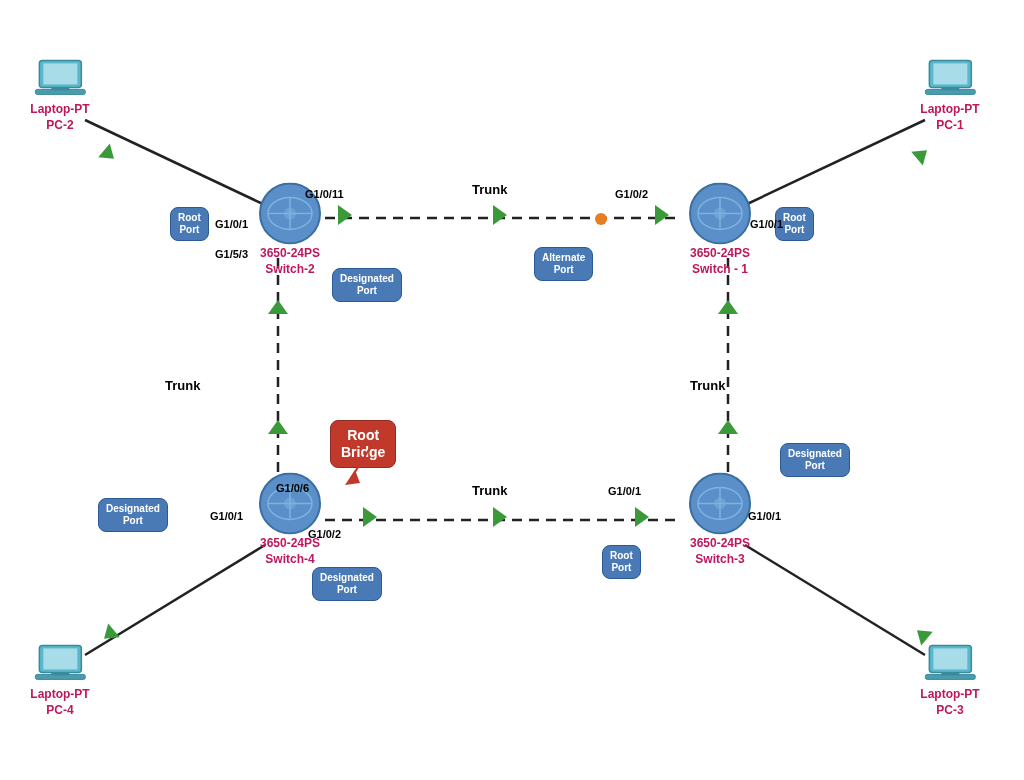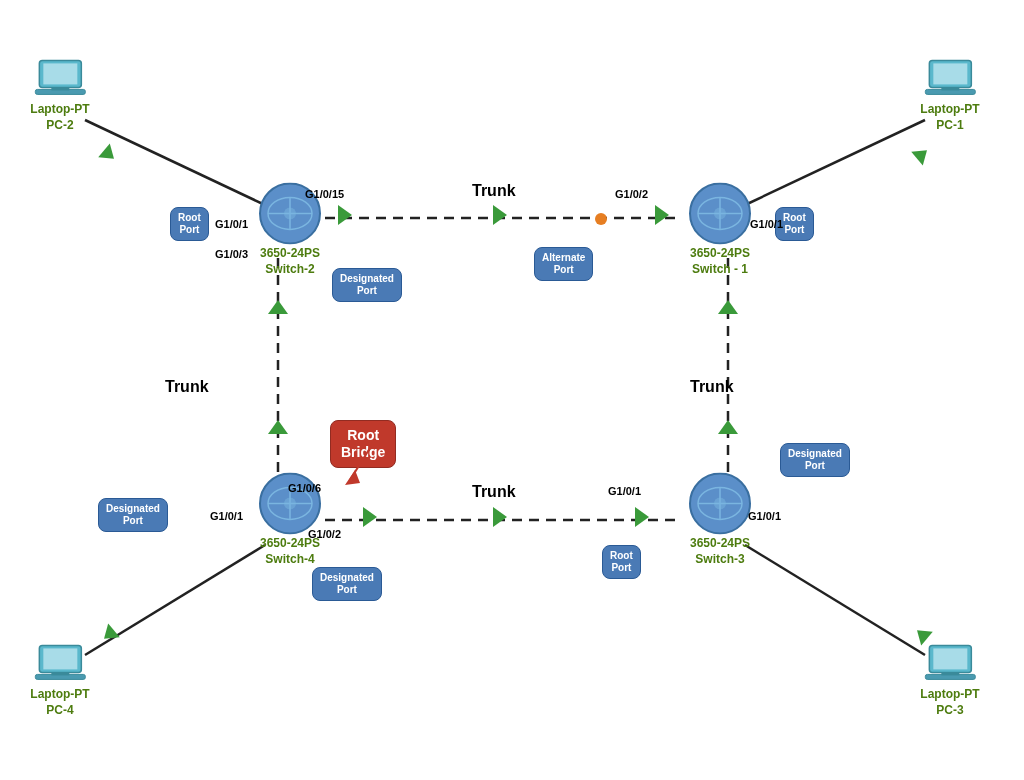--- a/index.html
+++ b/index.html
@@ -28,21 +28,21 @@
       position: absolute;
       display: flex;
       flex-direction: column;
       align-items: center;
       transform: translate(-50%, -50%);
     }
     .node-label {
       font-size: 12px;
       font-weight: bold;
       text-align: center;
-      color: #4d7c0f;
+      color: #be185d;
       margin-top: 2px;
       line-height: 1.3;
     }
     
     .port-badge {
       position: absolute;
       background: #4a7ab5;
       color: white;
       font-size: 10px;
       font-weight: bold;
@@ -61,21 +61,21 @@
     }
     .port-label {
       position: absolute;
       font-size: 11px;
       font-weight: bold;
       color: #000;
       white-space: nowrap;
     }
     .trunk-label {
       position: absolute;
-      font-size: 16px;
+      font-size: 13px;
       font-weight: bold;
       color: #000;
     }
     .orange-dot {
       position: absolute;
       width: 12px;
       height: 12px;
       background: #e67e22;
       border-radius: 50%;
     }
@@ -226,27 +226,27 @@
 
 <div class="port-badge" style="position:absolute;left:98px;top:498px;">Designated<br>Port</div>
 
 <div class="port-badge" style="position:absolute;left:312px;top:567px;">Designated<br>Port</div>
 
 <div class="port-badge" style="position:absolute;left:602px;top:545px;">Root<br>Port</div>
 
 <div class="port-badge" style="position:absolute;left:780px;top:443px;">Designated<br>Port</div>
 
 <div class="port-label" style="left:215px;top:218px;">G1/0/1</div>
-<div class="port-label" style="left:305px;top:188px;">G1/0/15</div>
-<div class="port-label" style="left:215px;top:248px;">G1/0/3</div>
+<div class="port-label" style="left:305px;top:188px;">G1/0/11</div>
+<div class="port-label" style="left:215px;top:248px;">G1/5/3</div>
 
 <div class="port-label" style="left:615px;top:188px;">G1/0/2</div>
 <div class="port-label" style="left:750px;top:218px;">G1/0/1</div>
 
-<div class="port-label" style="left:288px;top:482px;">G1/0/6</div>
+<div class="port-label" style="left:276px;top:482px;">G1/0/6</div>
 <div class="port-label" style="left:210px;top:510px;">G1/0/1</div>
 <div class="port-label" style="left:308px;top:528px;">G1/0/2</div>
 
 <div class="port-label" style="left:608px;top:485px;">G1/0/1</div>
 <div class="port-label" style="left:748px;top:510px;">G1/0/1</div>
 
 <div class="trunk-label" style="left:472px;top:182px;">Trunk</div>
 <div class="trunk-label" style="left:165px;top:378px;">Trunk</div>
 <div class="trunk-label" style="left:690px;top:378px;">Trunk</div>
 <div class="trunk-label" style="left:472px;top:483px;">Trunk</div>

